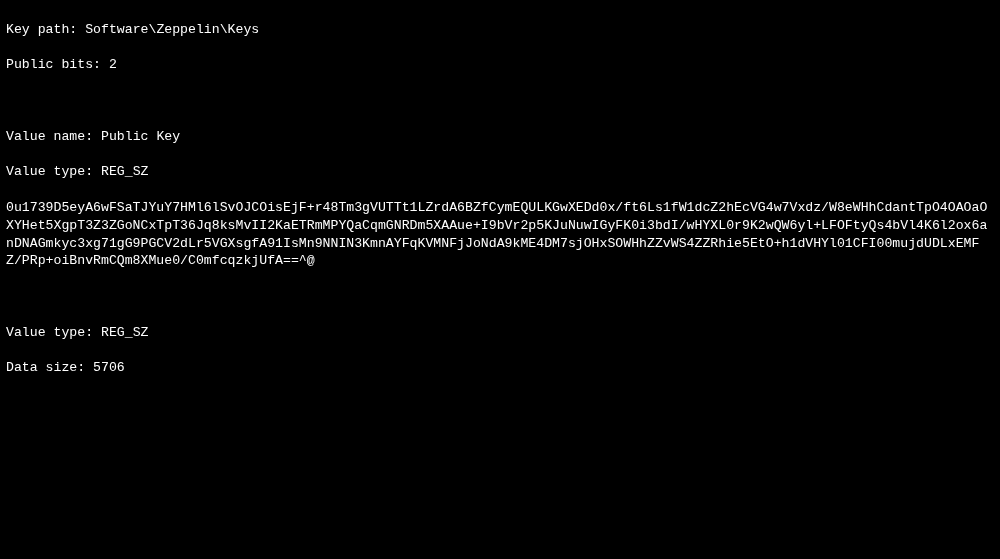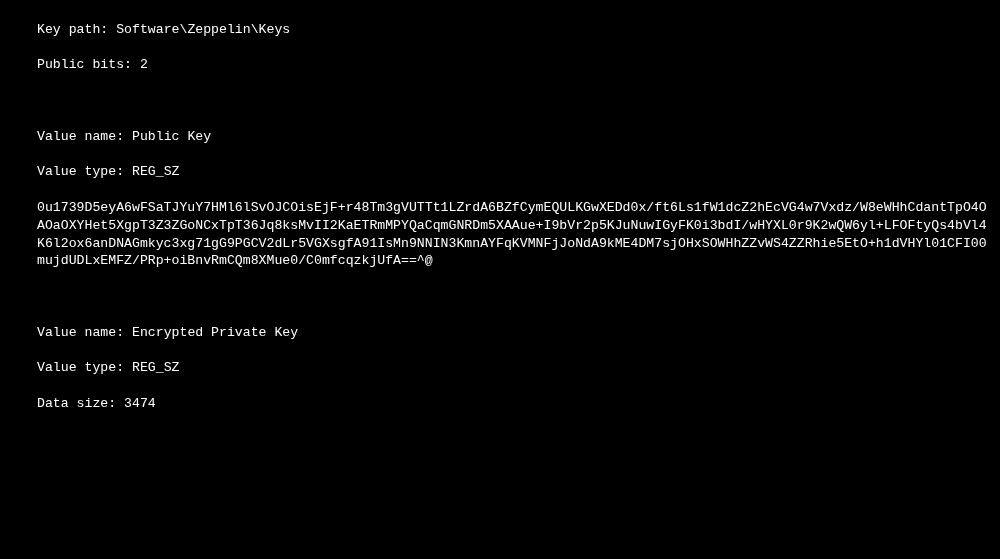--- a/index.html
+++ b/index.html
@@ -17,36 +17,34 @@
       line-height: 1.35;
       overflow: hidden;
     }
     .terminal {
       padding: 3px 6px;
       white-space: pre-wrap;
       word-break: break-all;
     }
     .line {
       display: block;
-      margin-left: 31px;
     }
     .blank {
       display: block;
       height: 1.35em;
     }
   </style>
 </head>
 <body>
 
 <div class="terminal">
 <span class="line"><span>Key path:</span> <span>Software\Zeppelin\Keys</span></span>
 <span class="line"><span>Public bits:</span> <span>2</span></span>
 <span class="blank"></span>
 <span class="line"><span>Value name:</span> <span>Public Key</span></span>
 <span class="line"><span>Value type:</span> <span>REG_SZ</span></span>
 <span class="line">0u1739D5eyA6wFSaTJYuY7HMl6lSvOJCOisEjF+r48Tm3gVUTTt1LZrdA6BZfCymEQULKGwXEDd0x/ft6Ls1fW1dcZ2hEcVG4w7Vxdz/W8eWHhCdantTpO4OAOaOXYHet5XgpT3Z3ZGoNCxTpT36Jq8ksMvII2KaETRmMPYQaCqmGNRDm5XAAue+I9bVr2p5KJuNuwIGyFK0i3bdI/wHYXL0r9K2wQW6yl+LFOFtyQs4bVl4K6l2ox6anDNAGmkyc3xg71gG9PGCV2dLr5VGXsgfA91IsMn9NNIN3KmnAYFqKVMNFjJoNdA9kME4DM7sjOHxSOWHhZZvWS4ZZRhie5EtO+h1dVHYl01CFI00mujdUDLxEMFZ/PRp+oiBnvRmCQm8XMue0/C0mfcqzkjUfA==^@</span>
 <span class="blank"></span>
-<span class="line"><span>Value name:</span> <span>Encrypted Private Key</span></span>
 <span class="line"><span>Value type:</span> <span>REG_SZ</span></span>
-<span class="line"><span>Data size:</span> <span>3474</span></span>
+<span class="line"><span>Data size:</span> <span>5706</span></span>
 
 
 </div>
 
 </body></html>

